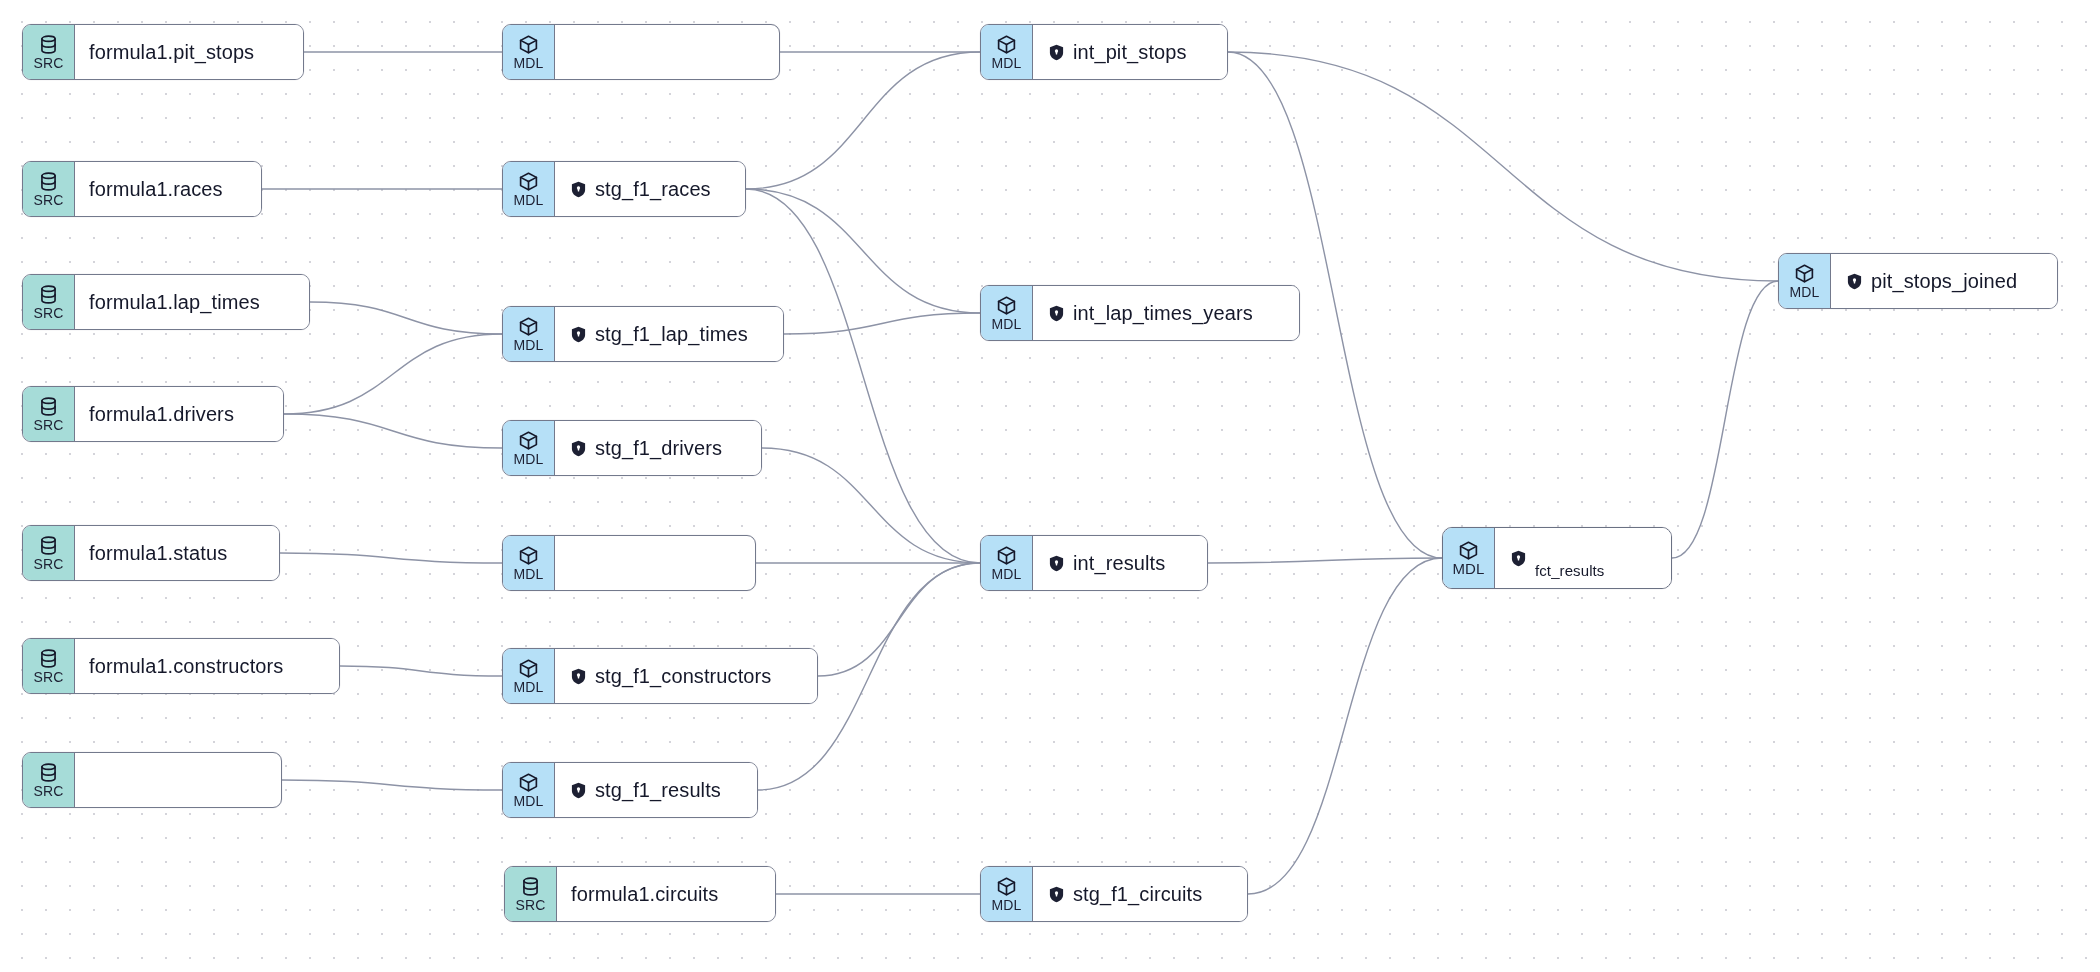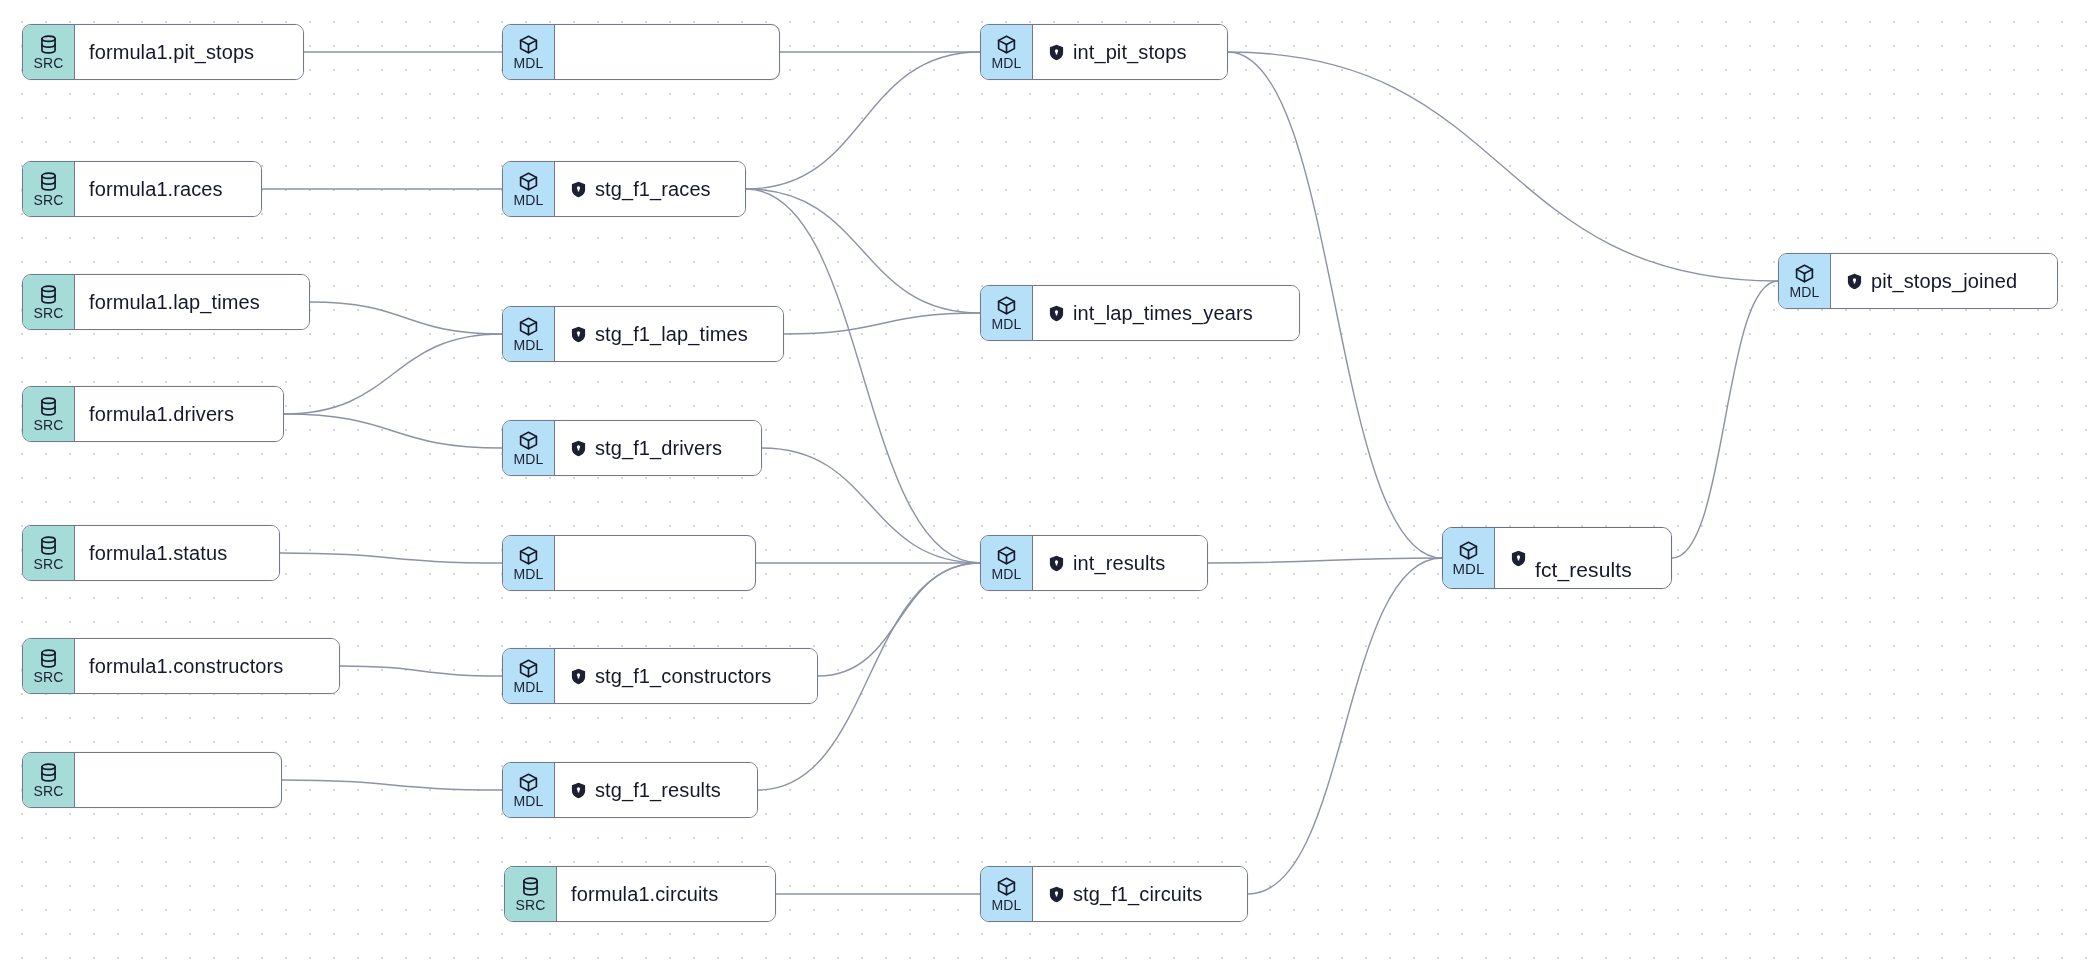--- a/index.html
+++ b/index.html
@@ -79,21 +79,21 @@
     flex: 0 0 auto;
     display: block;
     line-height: 0;
   }
   .node-label {
     font-size: 20px;
     color: #15182a;
     font-family: "Liberation Sans", "DejaVu Sans", sans-serif;
     letter-spacing: 0.1px;
   }
-  .node.big .node-label { font-size: 21px; margin-top: 24px; }
+  .node.big .node-label { font-size: 15px; margin-top: 24px; }
   .node.big .badge-label { font-size: 15px; }
 </style>
 </head>
 <body>
 
 <div id="canvas">
   <svg id="edge-layer" viewBox="0 0 2100 972" width="2100" height="972" xmlns="http://www.w3.org/2000/svg">
       <path d="M 304 52 C 406.96000000000004 52, 399.03999999999996 52, 502 52" fill="none" stroke="#8d93a6" stroke-width="1.4"></path>
       <path d="M 262 189 C 386.8 189, 377.2 189, 502 189" fill="none" stroke="#8d93a6" stroke-width="1.4"></path>
       <path d="M 310 302 C 409.84000000000003 302, 402.15999999999997 334, 502 334" fill="none" stroke="#8d93a6" stroke-width="1.4"></path>

